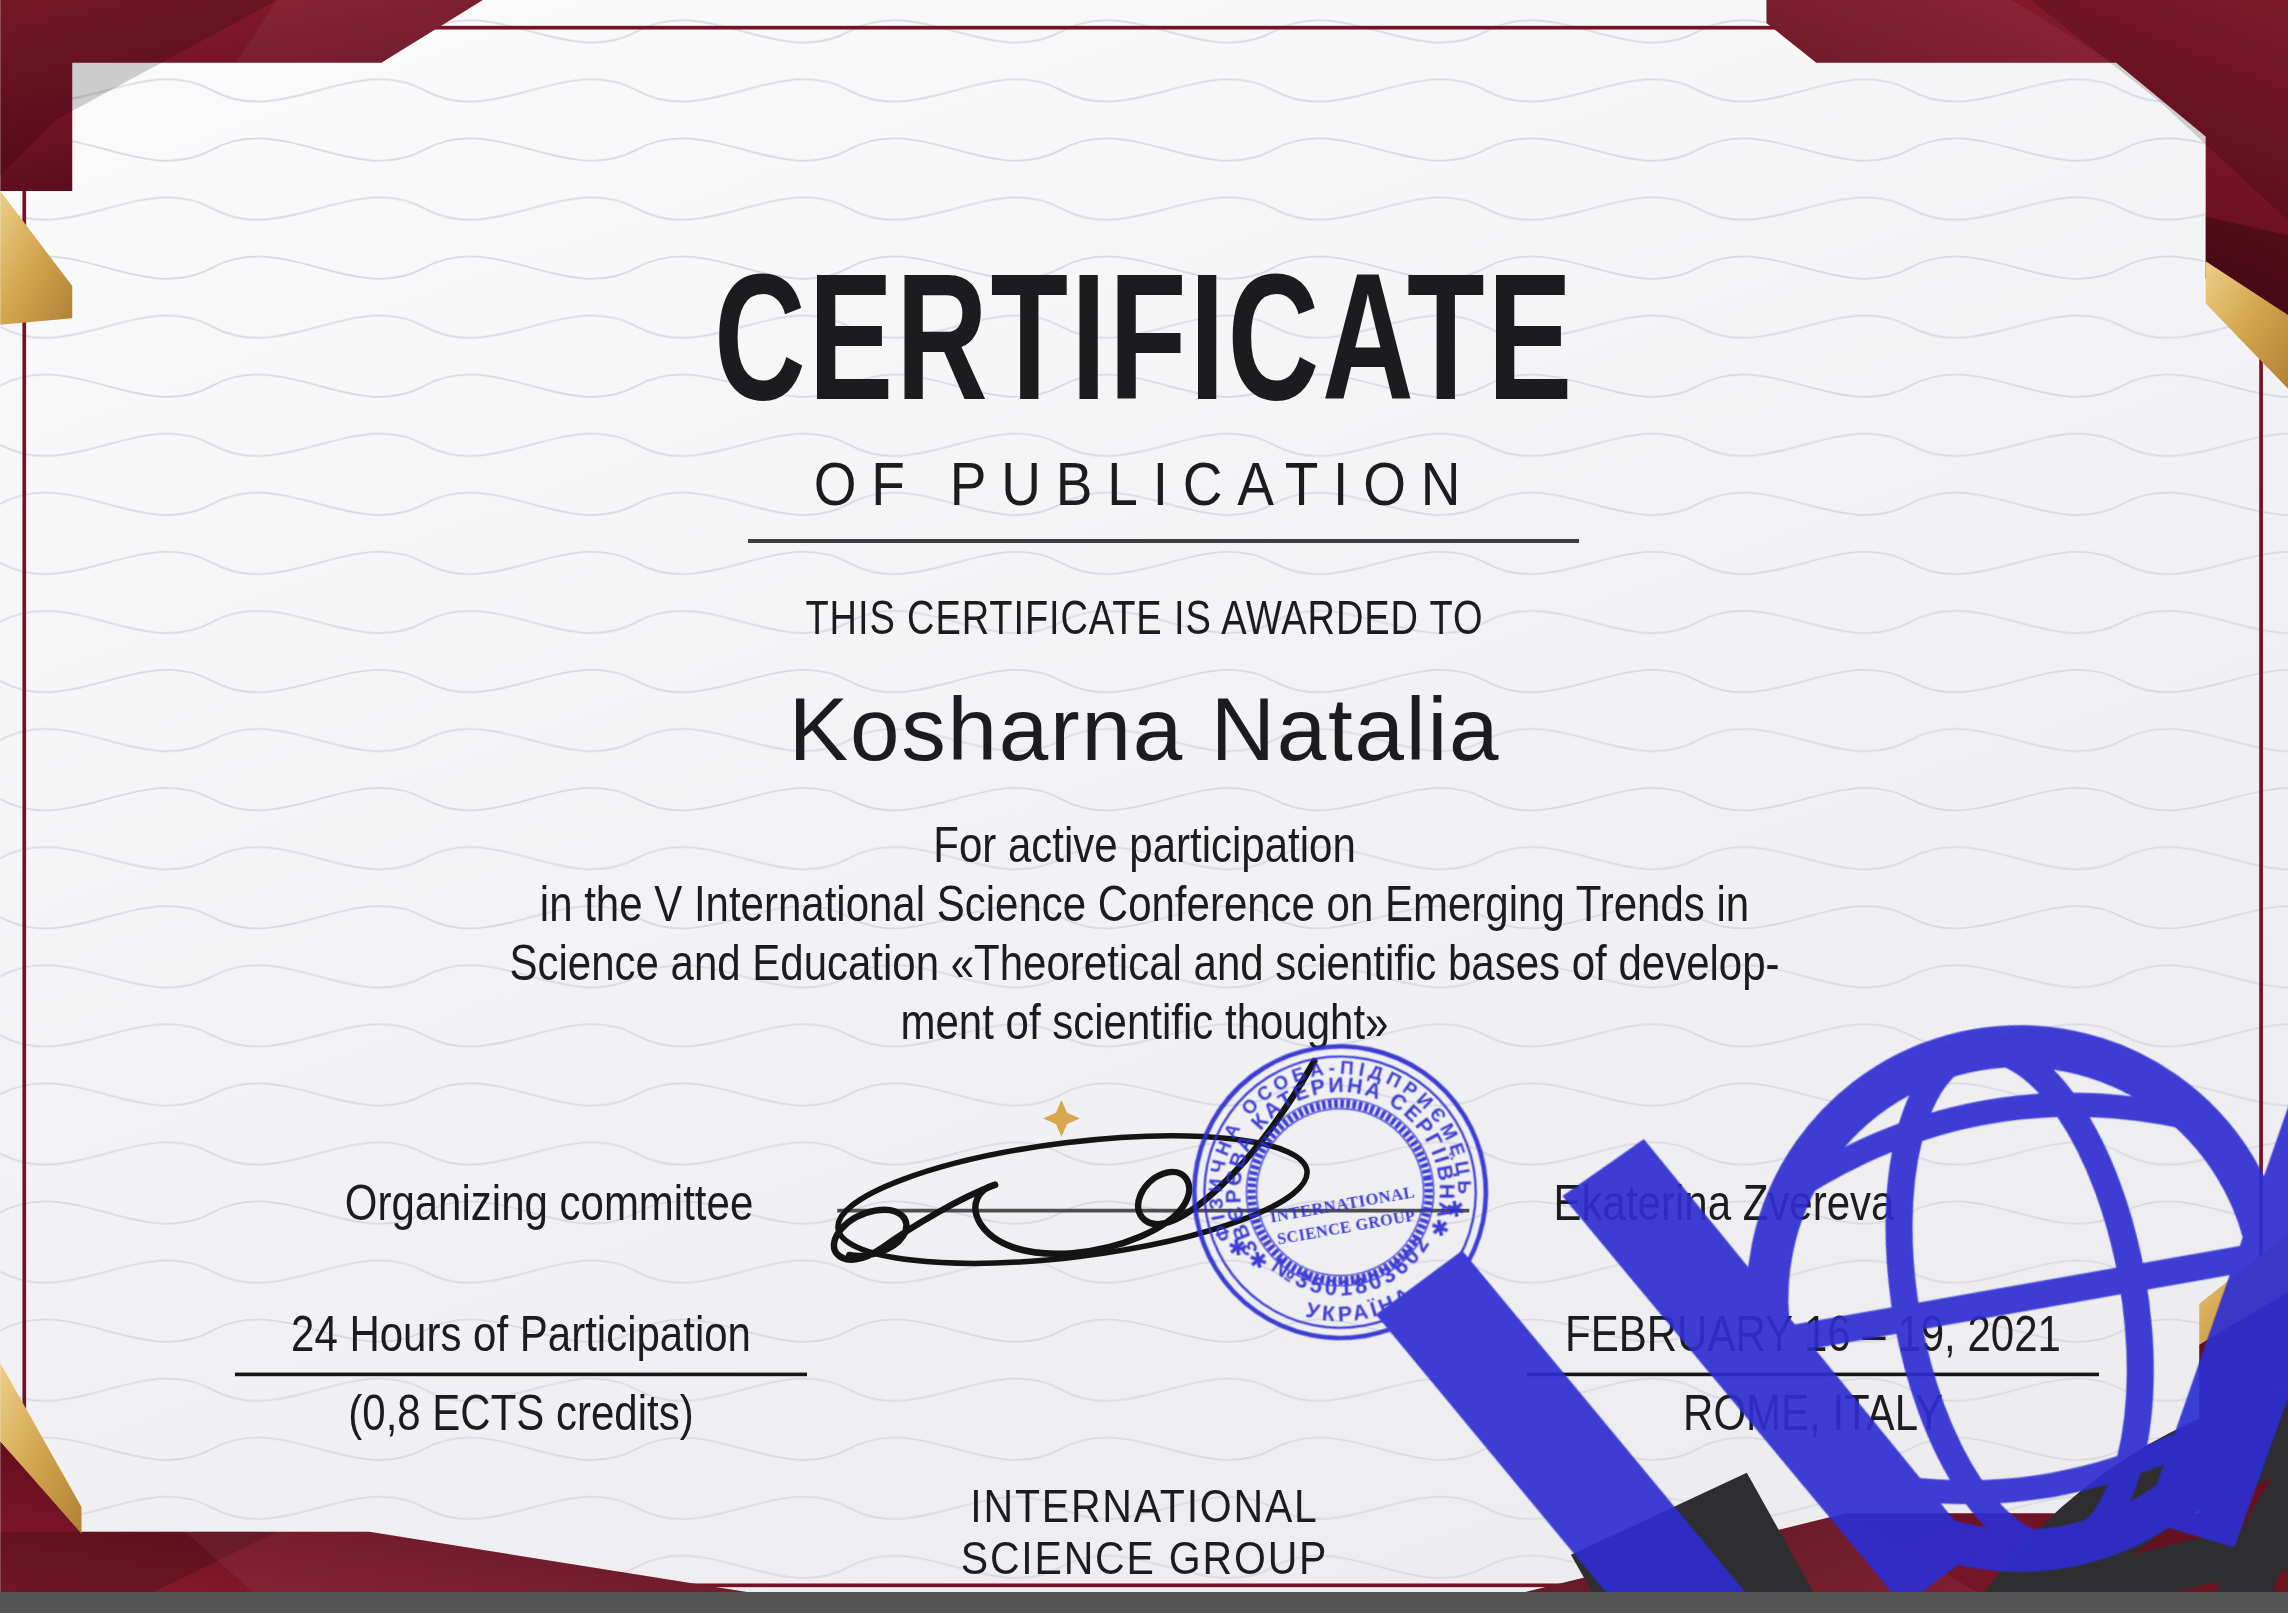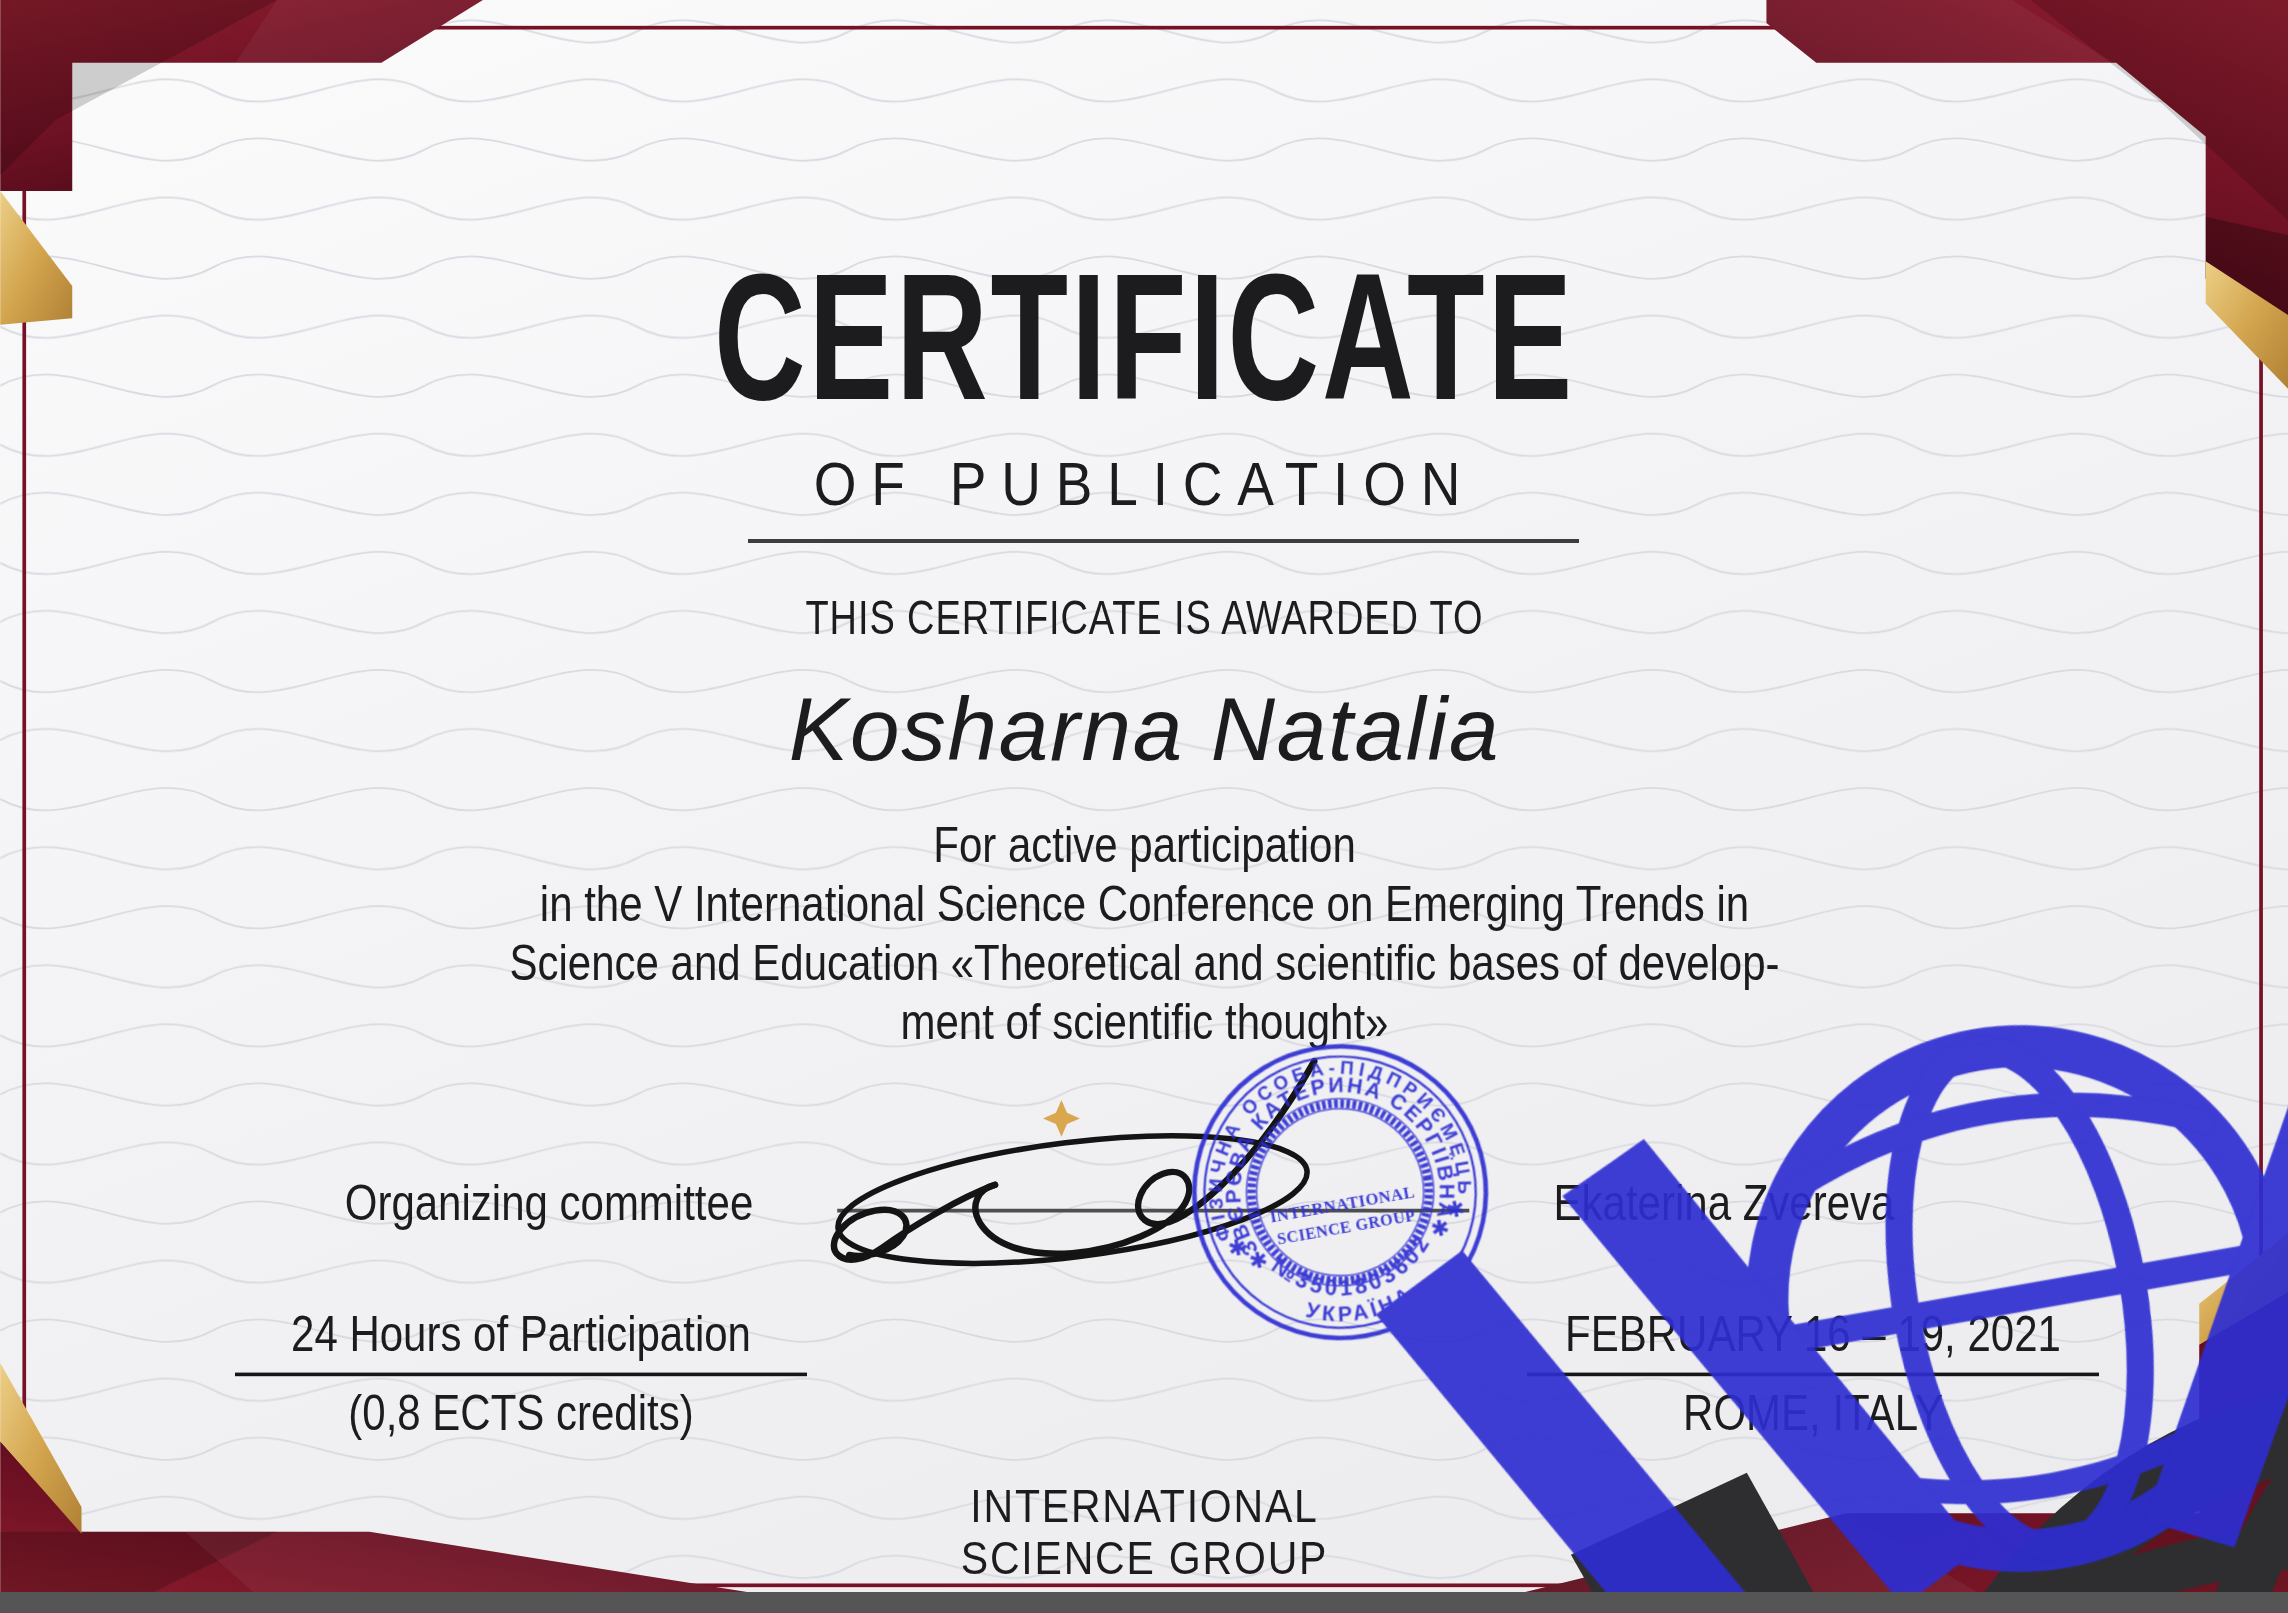--- a/index.html
+++ b/index.html
@@ -8,21 +8,21 @@
     background:linear-gradient(160deg,#fbfbfc 0%,#f3f3f5 45%,#ebebee 100%);
     font-family:"Liberation Sans",sans-serif;color:#1c1c1e;
   }
   .abs{position:absolute;}
   svg.layer{position:absolute;left:0;top:0;width:2289px;height:1613px;}
   .ctr{left:0;width:2289px;text-align:center;}
   .t{line-height:1;white-space:nowrap;transform-origin:top center;}
   .t-title{font-size:127px;font-weight:bold;letter-spacing:2.8px;transform:scaleY(1.42);}
   .t-sub{font-size:55px;letter-spacing:14.8px;transform:scaleY(1.1);}
   .t-award{font-size:38px;letter-spacing:0.9px;transform:scaleY(1.25);}
-  .t-name{font-size:89px;font-style:italic;letter-spacing:1.8px;}
+  .t-name{font-size:89px;letter-spacing:1.8px;}
   .t-body{font-size:42px;transform:scaleY(1.2);}
   .t-label{font-size:42px;transform:scaleY(1.2);}
   .t-org{font-size:41px;letter-spacing:1.8px;transform:scaleY(1.12);}
   .rule{background:#3d3d40;height:3.7px;}
   .uline{border-bottom:3.7px solid #161616;padding-bottom:11px;}
   .stamp-arc{font-family:"Liberation Sans",sans-serif;font-weight:bold;}
 </style>
 </head>
 <body>
 

